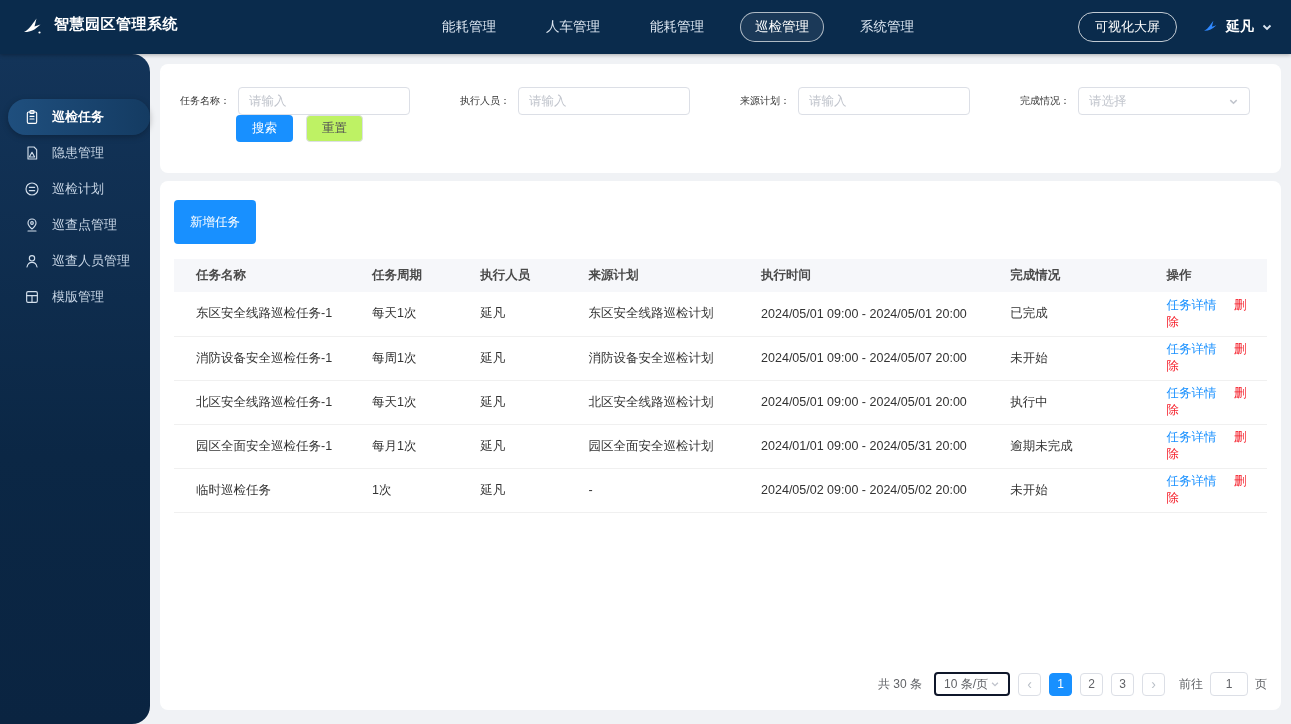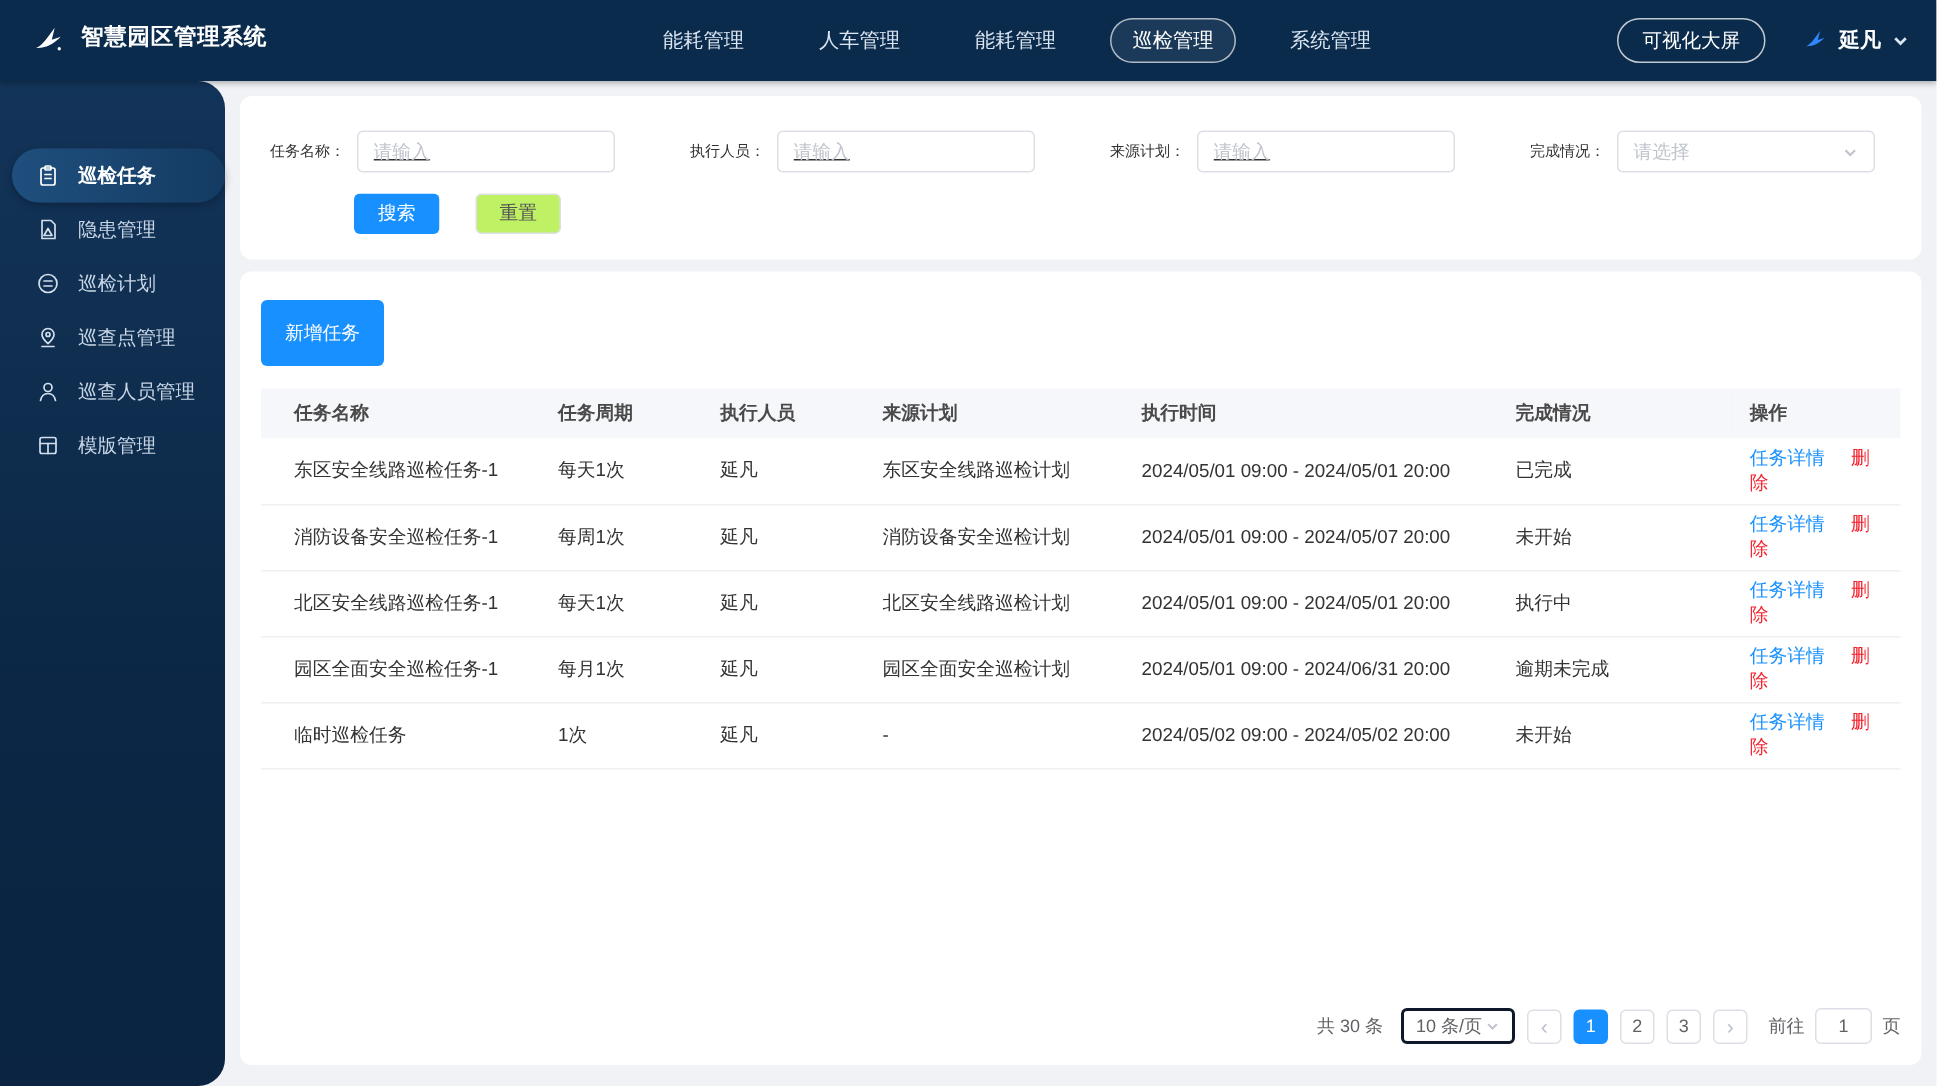--- a/index.html
+++ b/index.html
@@ -56,30 +56,29 @@
   }
   .card { background:#fff; border-radius:8px; }
   .search-card { height:109px; padding:23px 20px 0 20px; }
   .filter-row { display:flex; gap:50px; }
   .filter-group { display:flex; align-items:center; }
   .filter-label { font-size:10px; color:#333; margin-right:8px; white-space:nowrap; }
   .f-input {
     width:172px; height:28px; border:1px solid #dcdfe6; border-radius:4px;
     font-size:12.5px; padding:0 10px; color:#333; outline:none;
     font-family:"Liberation Sans","DejaVu Sans",sans-serif;
-    text-decoration:underline;
   }
   .f-input::placeholder { color:#c0c4cc; }
   .f-select {
     width:172px; height:28px; border:1px solid #dcdfe6; border-radius:4px;
     display:flex; align-items:center; justify-content:space-between;
     padding:0 10px; cursor:pointer; background:#fff;
   }
   .f-select span { font-size:12.5px; color:#c0c4cc; }
-  .btn-row { margin-top:14px; margin-left:56px; display:flex; gap:24px; }
+  .btn-row { margin-left:56px; display:flex; gap:13px; }
   .btn {
     height:27px; border-radius:4px; font-size:12.5px; cursor:pointer;
     padding:0 15px; border:1px solid transparent;
     font-family:"Liberation Sans","DejaVu Sans",sans-serif;
   }
   .btn-primary { background:#1890ff; color:#fff; }
   .btn-plain { background:#bef264; color:#555; border-color:#dcdfe6; }
   
   .table-card { flex:1; padding:19px 14px 10px 14px; display:flex; flex-direction:column; }
   .add-btn { align-self:flex-start; margin-bottom:15px; height:44px; }
@@ -299,21 +298,21 @@
           <td>
             <a class="link link-detail">任务详情</a>
             <a class="link link-delete">删除</a>
           </td>
         </tr>
         <tr>
           <td>园区全面安全巡检任务-1</td>
           <td>每月1次</td>
           <td>延凡</td>
           <td>园区全面安全巡检计划</td>
-          <td>2024/05/01 09:00 - 2024/06/31 20:00</td>
+          <td>2024/01/01 09:00 - 2024/05/31 20:00</td>
           <td>逾期未完成</td>
           <td>
             <a class="link link-detail">任务详情</a>
             <a class="link link-delete">删除</a>
           </td>
         </tr>
         <tr>
           <td>临时巡检任务</td>
           <td>1次</td>
           <td>延凡</td>

